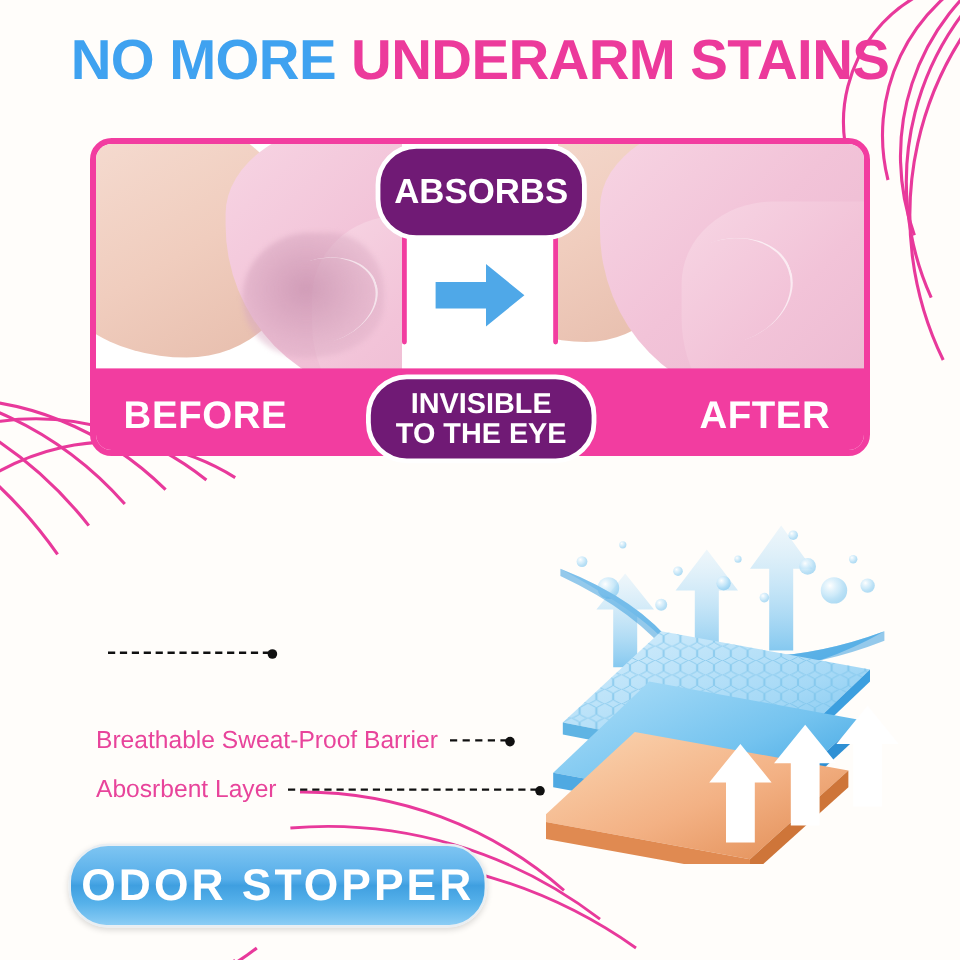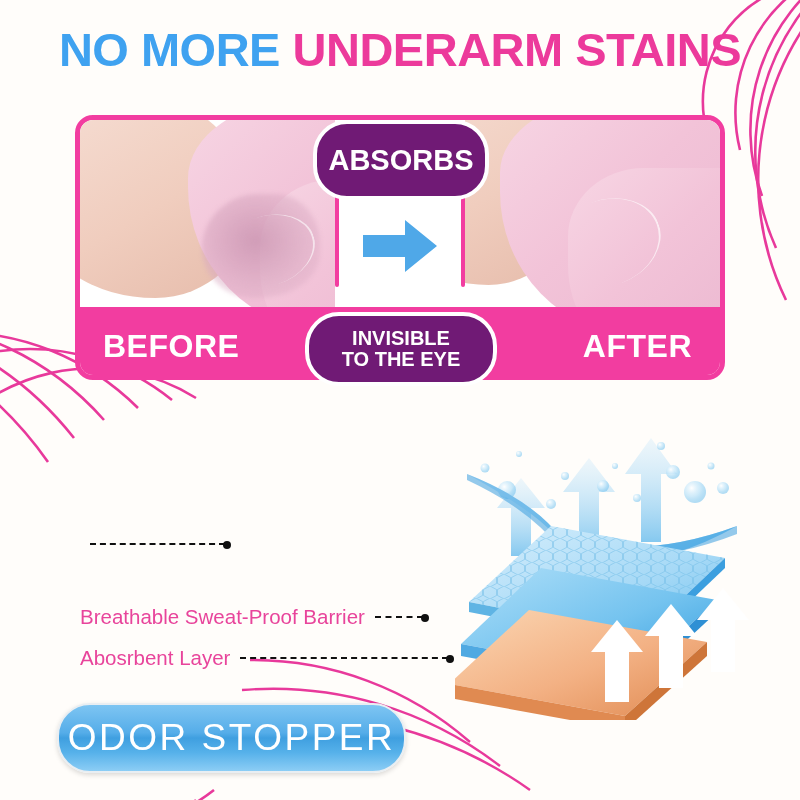--- a/index.html
+++ b/index.html
@@ -161,21 +161,21 @@
     top: 120px;
     width: 176px;
     height: 80px;
     font-size: 29px;
   }
   .badge-invisible {
     left: 305px;
     top: 312px;
     width: 192px;
     height: 74px;
-    font-size: 20px;
+    font-size: 24px;
   }
 
   
   .callout {
     position: absolute;
     display: flex;
     align-items: center;
     height: 26px;
   }
   .callout-label {
@@ -227,21 +227,21 @@
                 #8ccdf5 100%);
     box-shadow: 0 2px 5px rgba(0,0,0,0.15);
     display: flex;
     align-items: center;
     justify-content: center;
     z-index: 7;
   }
   .odor-text {
     color: #ffffff;
     font-size: 37px;
-    font-weight: normal;
+    font-weight: bold;
     letter-spacing: 2.5px;
     font-family: "Liberation Sans", sans-serif;
   }
 </style>
 </head>
 <body>
 
 <div id="poster">
 
   <svg class="arcs" viewBox="0 0 800 800" xmlns="http://www.w3.org/2000/svg">

